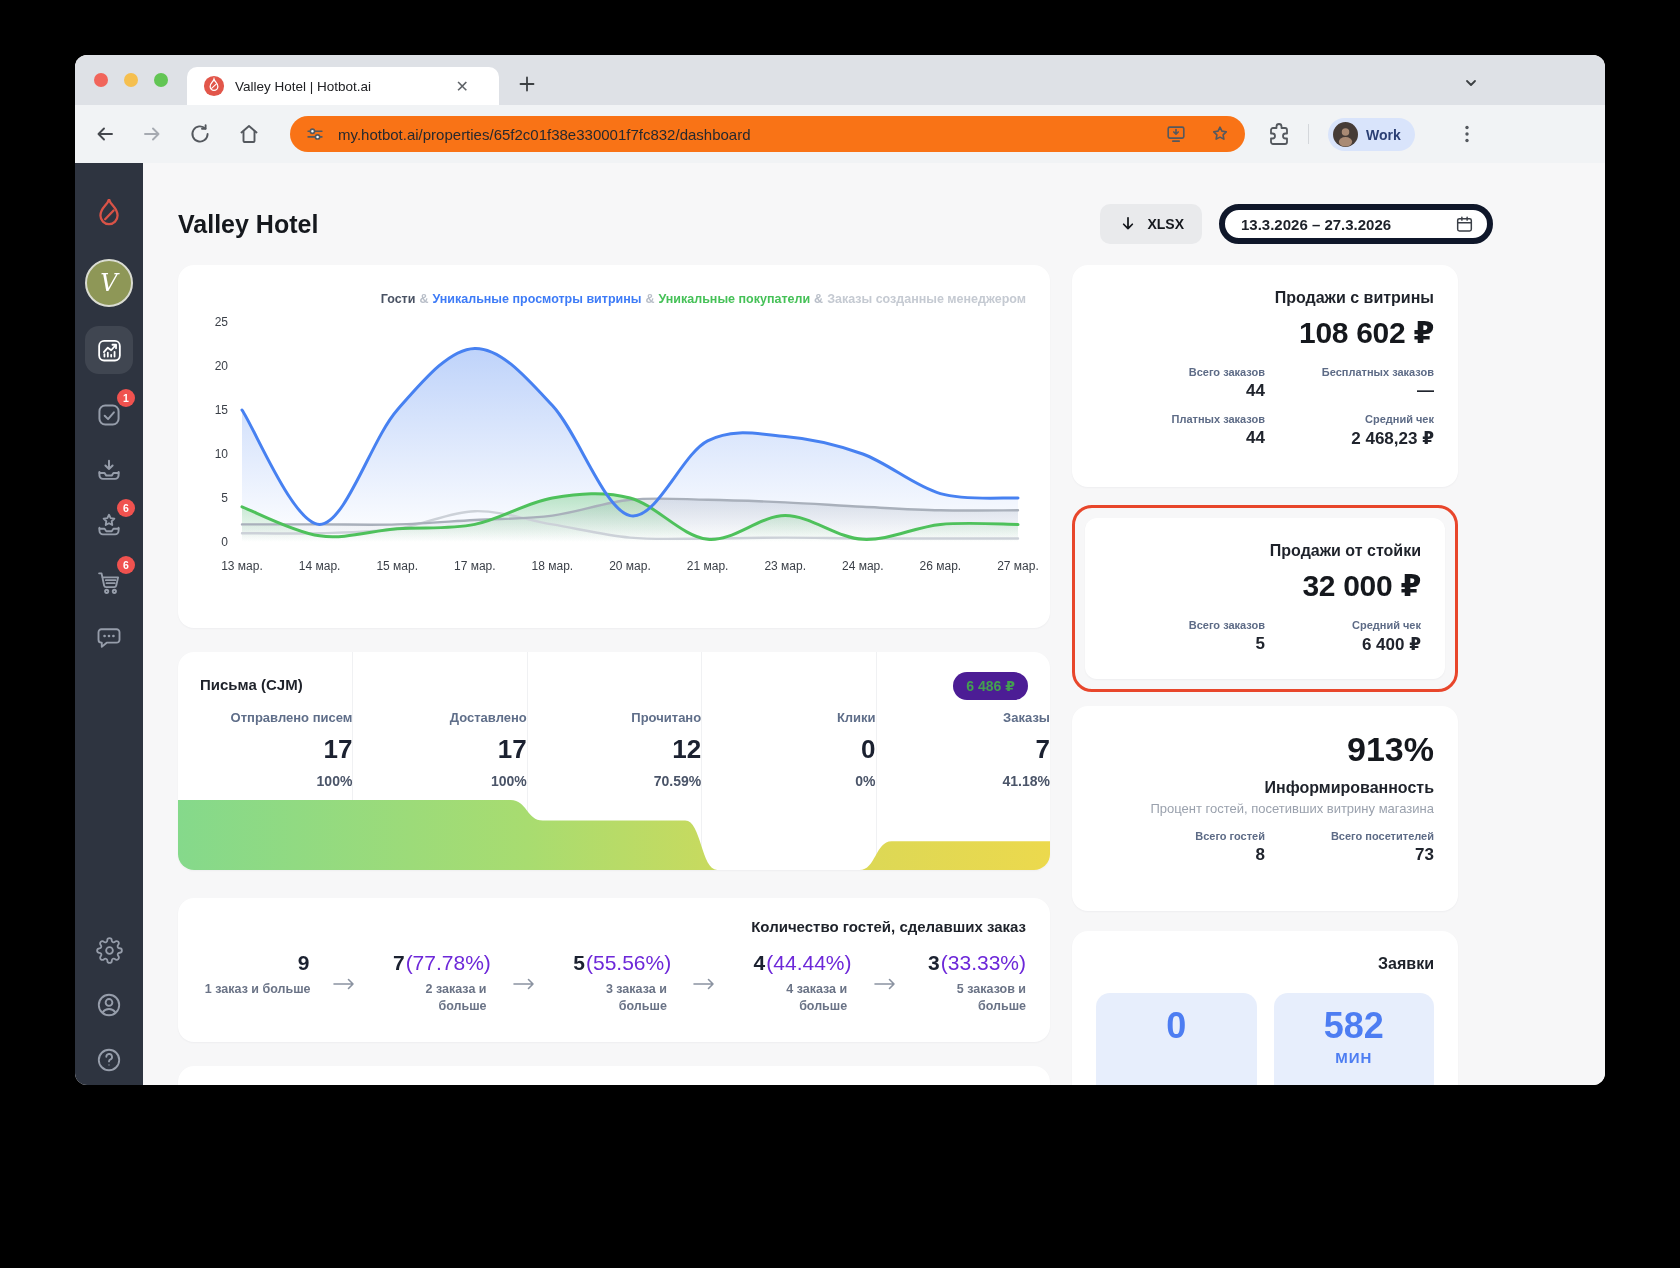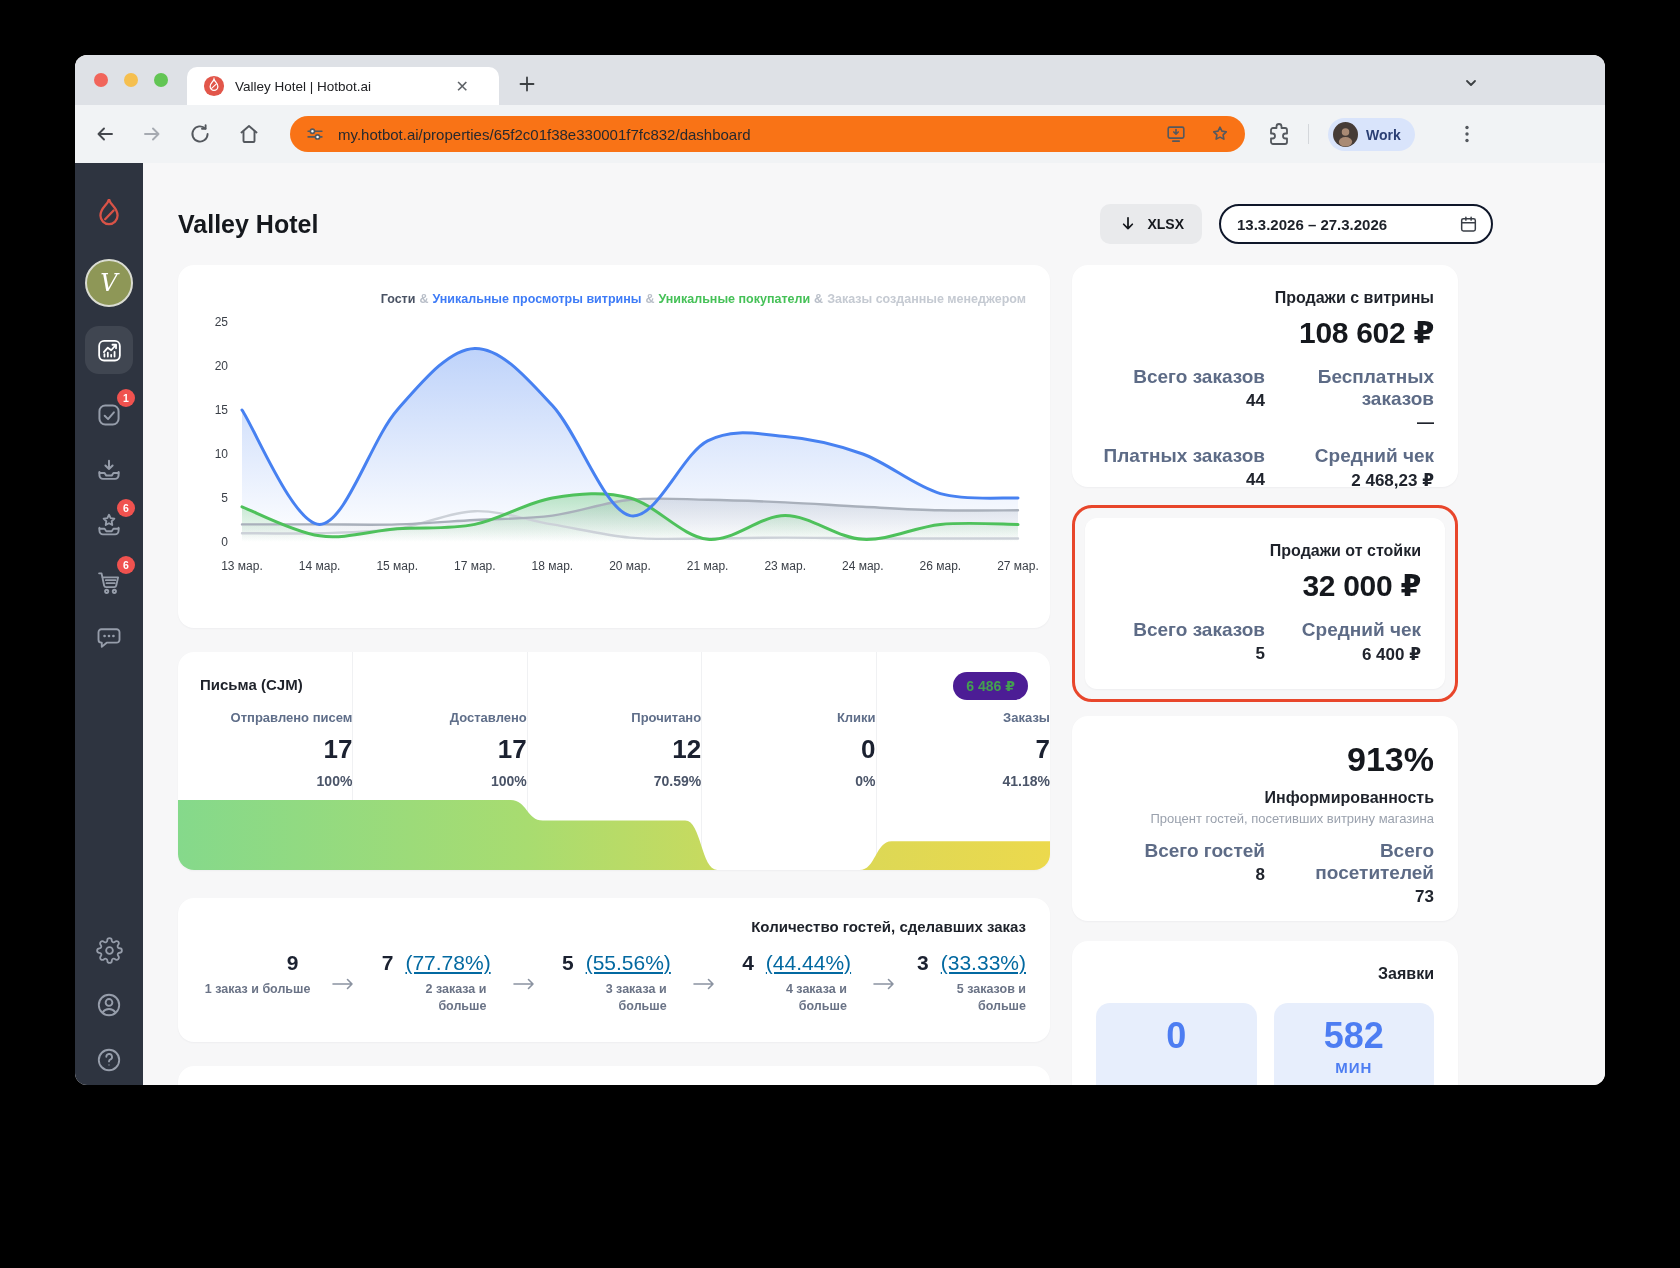--- a/index.html
+++ b/index.html
@@ -33,21 +33,21 @@
   .sb { position:absolute; left:10px; width:48px; height:48px; display:flex; align-items:center; justify-content:center; color:#969daa; }
   .sb.active { background:rgba(255,255,255,.09); border-radius:14px; color:#fff; }
   .badge { position:absolute; top:-2px; left:32px; min-width:18px; height:18px; border-radius:9px; background:#f0524f; color:#fff; font-size:10.5px; font-weight:700; display:flex; align-items:center; justify-content:center; padding:0 5px; }
   .hotel-avatar { position:absolute; left:10px; top:96px; width:48px; height:48px; border-radius:50%; background:#8e9757; border:2.5px solid #dadcd2; display:flex; align-items:center; justify-content:center; color:#fff; font-family:"DejaVu Serif","Liberation Serif",serif; font-style:italic; font-size:24px; }
 
   .main { flex:1; background:#f7f7f8; padding:40px 112px 0 35px; overflow:hidden; position:relative;text-align:right; }
   .page-head { display:flex; justify-content:space-between; align-items:center; height:42px; }
   .h1 { font-size:25px; font-weight:700; color:#15181d; }
   .head-actions { display:flex; gap:17px; }
   .btn-xlsx { display:flex; align-items:center; gap:9px; height:40px; padding:0 18px; background:#e9eaec; border-radius:10px; font-size:14px; font-weight:700; color:#15181d; }
-  .datebox { display:flex; align-items:center; justify-content:space-between; width:274px; height:40px; background:#fff; border:2px solid #0f172a; border-radius:20px; padding:0 12px 0 16px; font-size:15px; font-weight:600; color:#1d2129; }
+  .datebox { display:flex; align-items:center; justify-content:space-between; width:274px; height:40px; background:#fff; border:6px solid #0f172a; border-radius:20px; padding:0 12px 0 16px; font-size:15px; font-weight:600; color:#1d2129; }
 
   .grid { display:flex; gap:22px; margin-top:20px; }
   .col-l { width:872px; } .col-r { width:386px; }
   .card { background:#fff; border-radius:16px; box-shadow:0 1px 2px rgba(20,25,40,.04); }
 
   
   .chart-card { height:363px; padding:22px 24px; }
   .chart-title { font-size:17px; font-weight:700; color:#1e222a; }
   .legend { margin-top:5px; font-size:12.5px; font-weight:700; }
   .legend .amp { color:#b8bec8; font-weight:600; margin:0 4px; }
@@ -64,31 +64,31 @@
   .cjm-value { font-size:26px; font-weight:800; color:#1b2130; margin-top:9px; }
   .cjm-pct { font-size:14px; font-weight:600; color:#4a5468; margin-top:8px; }
   .ribbon { position:absolute; left:0; bottom:0; width:872px; height:70px; z-index:1; }
 
   
   .guests-card { height:144px; margin-top:28px; padding:20px 24px; }
   .g-title { font-size:15px; font-weight:700; color:#1e222a; }
   .g-row { display:flex; margin-top:16px; }
   .g-step { display:flex; flex-direction:column; }
   .g-top { font-size:21px; font-weight:800; color:#1b2130; white-space:nowrap; }
-  .g-top .pct { font-weight:400; color:#0369a1; margin-left:12px;text-decoration:underline; }
+  .g-top .pct { font-weight:400; color:#6d28d9; margin-left:1px; }
   .g-sub { font-size:12.5px; font-weight:600; color:#6a7386; margin-top:6px; max-width:110px; line-height:1.35; }
   .g-arrow { color:#8b93a1; margin:26px 22px 0 22px; flex:none; }
   .ghost-card { height:60px; margin-top:24px; }
 
   
   .r-card { padding:24px; }
   .r-title { font-size:16px; font-weight:700; color:#1e222a; }
   .r-amount { font-size:30px; font-weight:800; color:#15181d; margin-top:8px; letter-spacing:-.3px; }
   .stats { display:grid; grid-template-columns:1fr 1fr; row-gap:12px; margin-top:16px; }
-  .stat-label { font-size:19px; font-weight:600; color:#5d6b86; }
+  .stat-label { font-size:11px; font-weight:600; color:#5d6b86; }
   .stat-value { font-size:17px; font-weight:700; color:#20242d; margin-top:3px; }
   .sales-card { height:222px; }
   .red-wrap { margin-top:18px; border:3px solid #e8462b; border-radius:20px; padding:10px; }
   .aware-card { margin-top:14px; height:205px; }
   .aware-value { font-size:34px; font-weight:800; color:#15181d; }
   .aware-title { font-size:16px; font-weight:700; color:#1e222a; margin-top:10px; }
   .aware-sub { font-size:13px; color:#9aa1ad; margin-top:4px; }
   .req-card { margin-top:20px; height:220px; }
   .tiles { display:flex; gap:17px; margin-top:20px; }
   .tile { flex:1; height:110px; background:#e7eefc; border-radius:14px; display:flex; flex-direction:column; align-items:center; padding-top:12px; }

